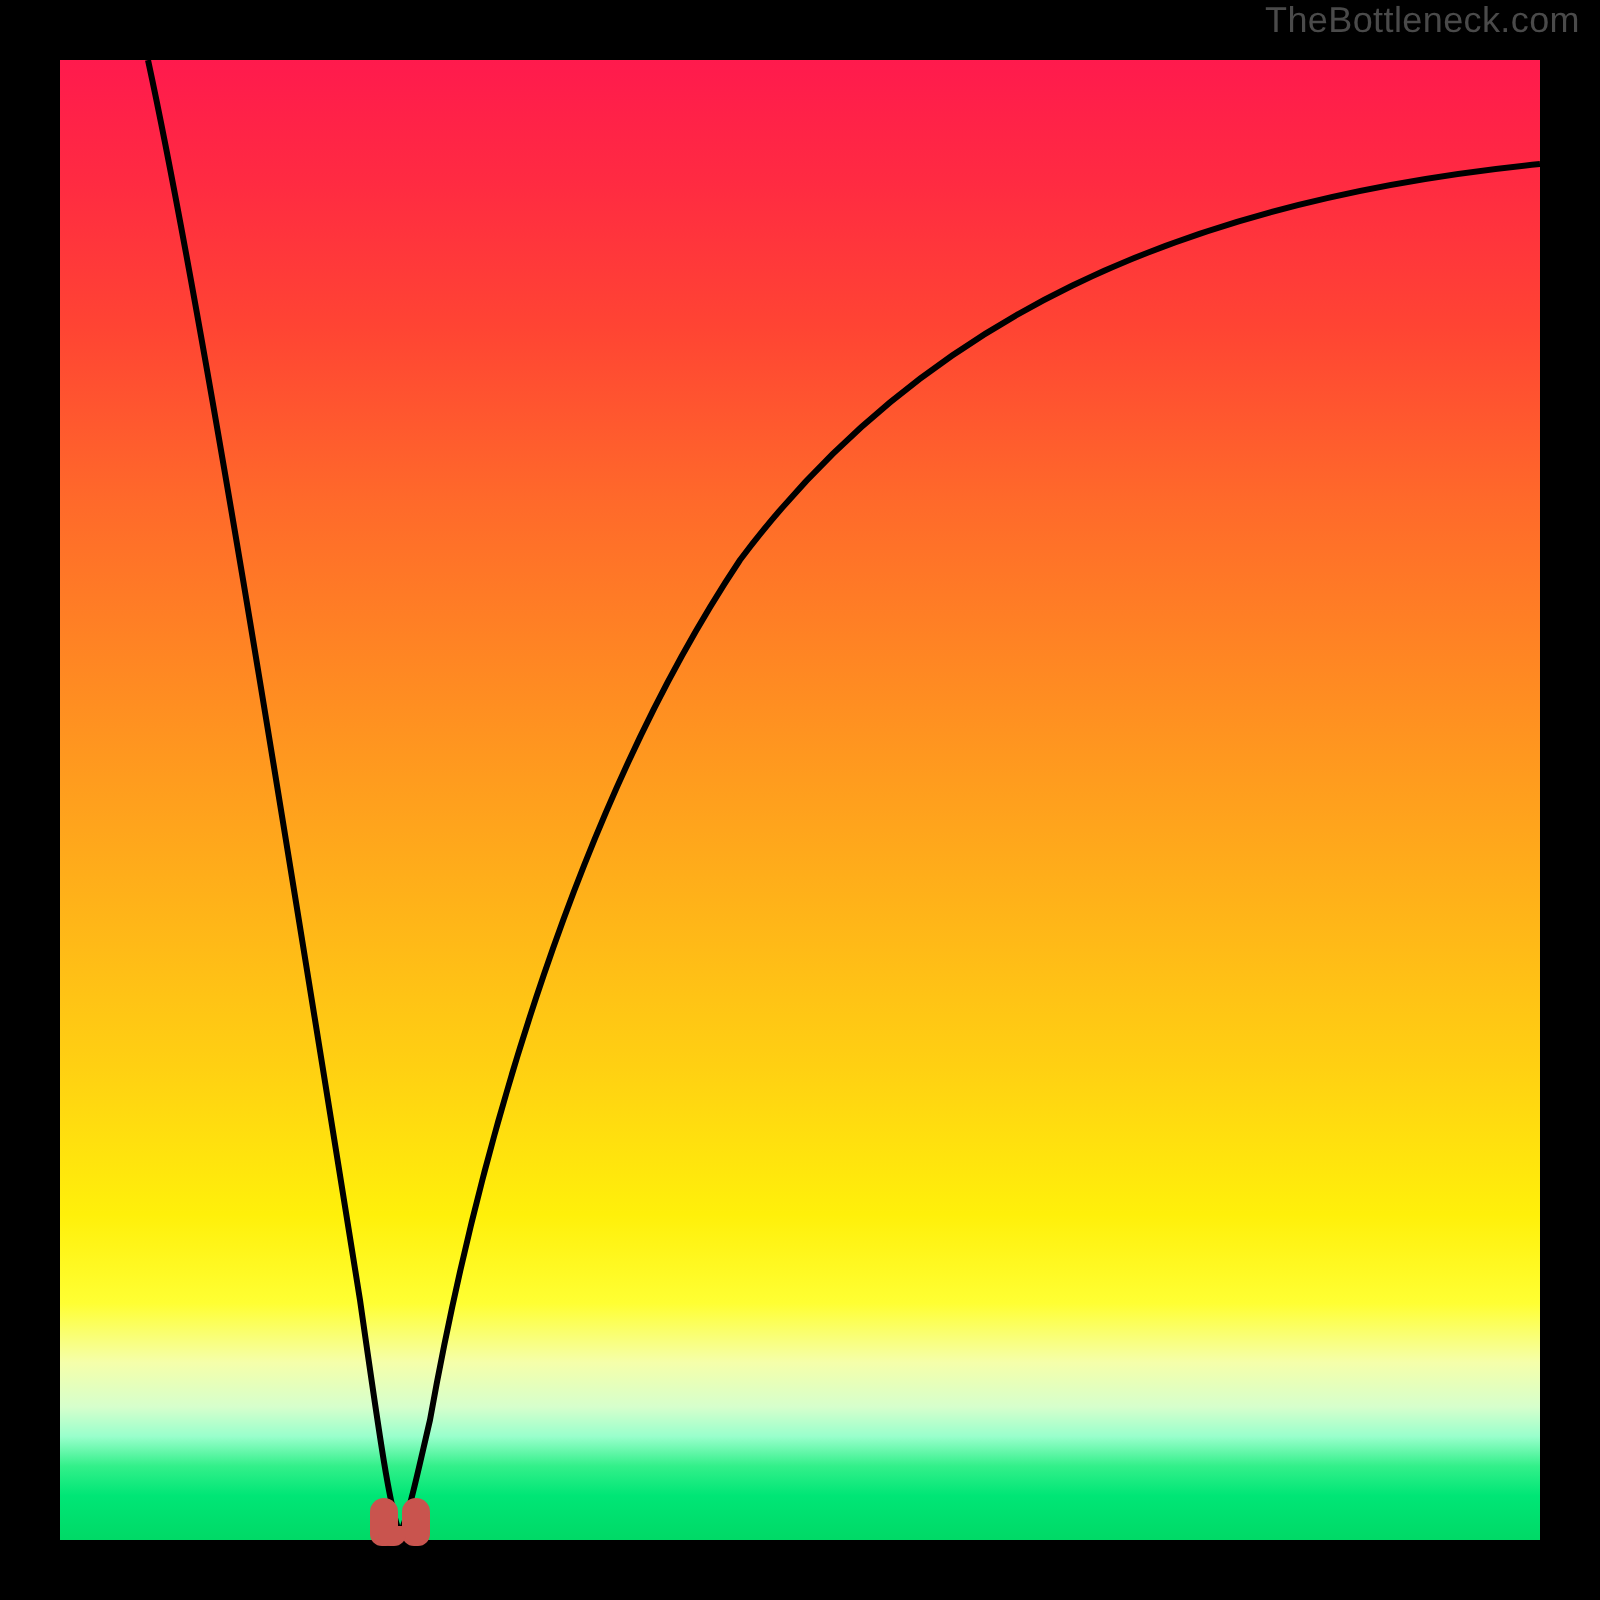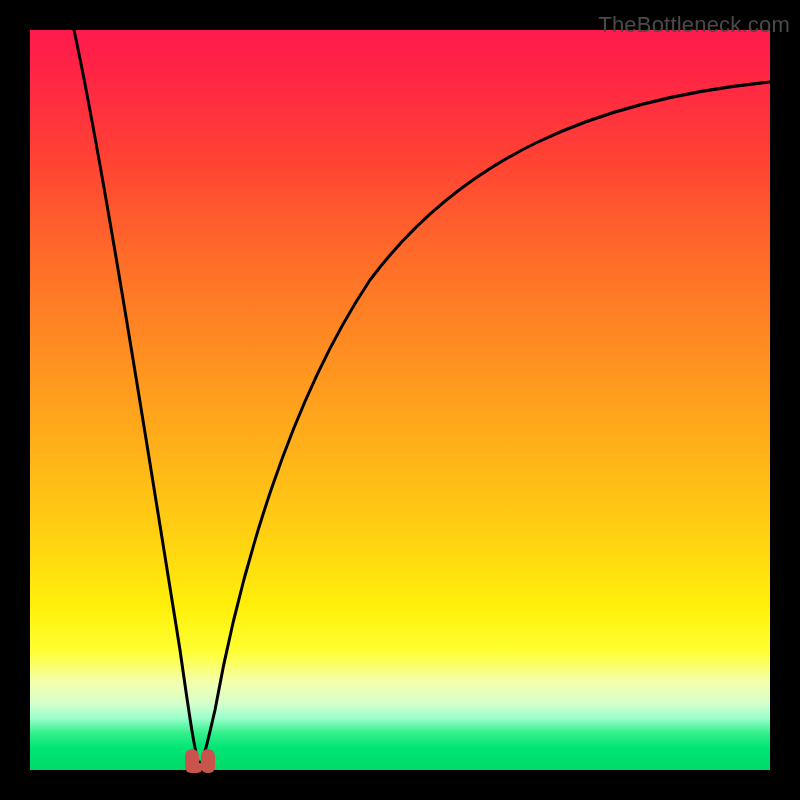--- a/index.html
+++ b/index.html
@@ -66,24 +66,24 @@
     position: absolute;
     left: 6px;
     right: 6px;
     bottom: 0;
     height: 10px;
     background: #c9544e;
     border-radius: 0 0 6px 6px;
   }
   .watermark {
     position: absolute;
-    top: 12px;
+    top: 0;
     right: 10px;
     color: #4a4a4a;
-    font-size: 22px;
+    font-size: 18px;
     letter-spacing: 0.2px;
     font-weight: 500;
     user-select: none;
   }
 </style>
 </head>
 <body>
 
 <div class="frame">
   <div class="plot">

